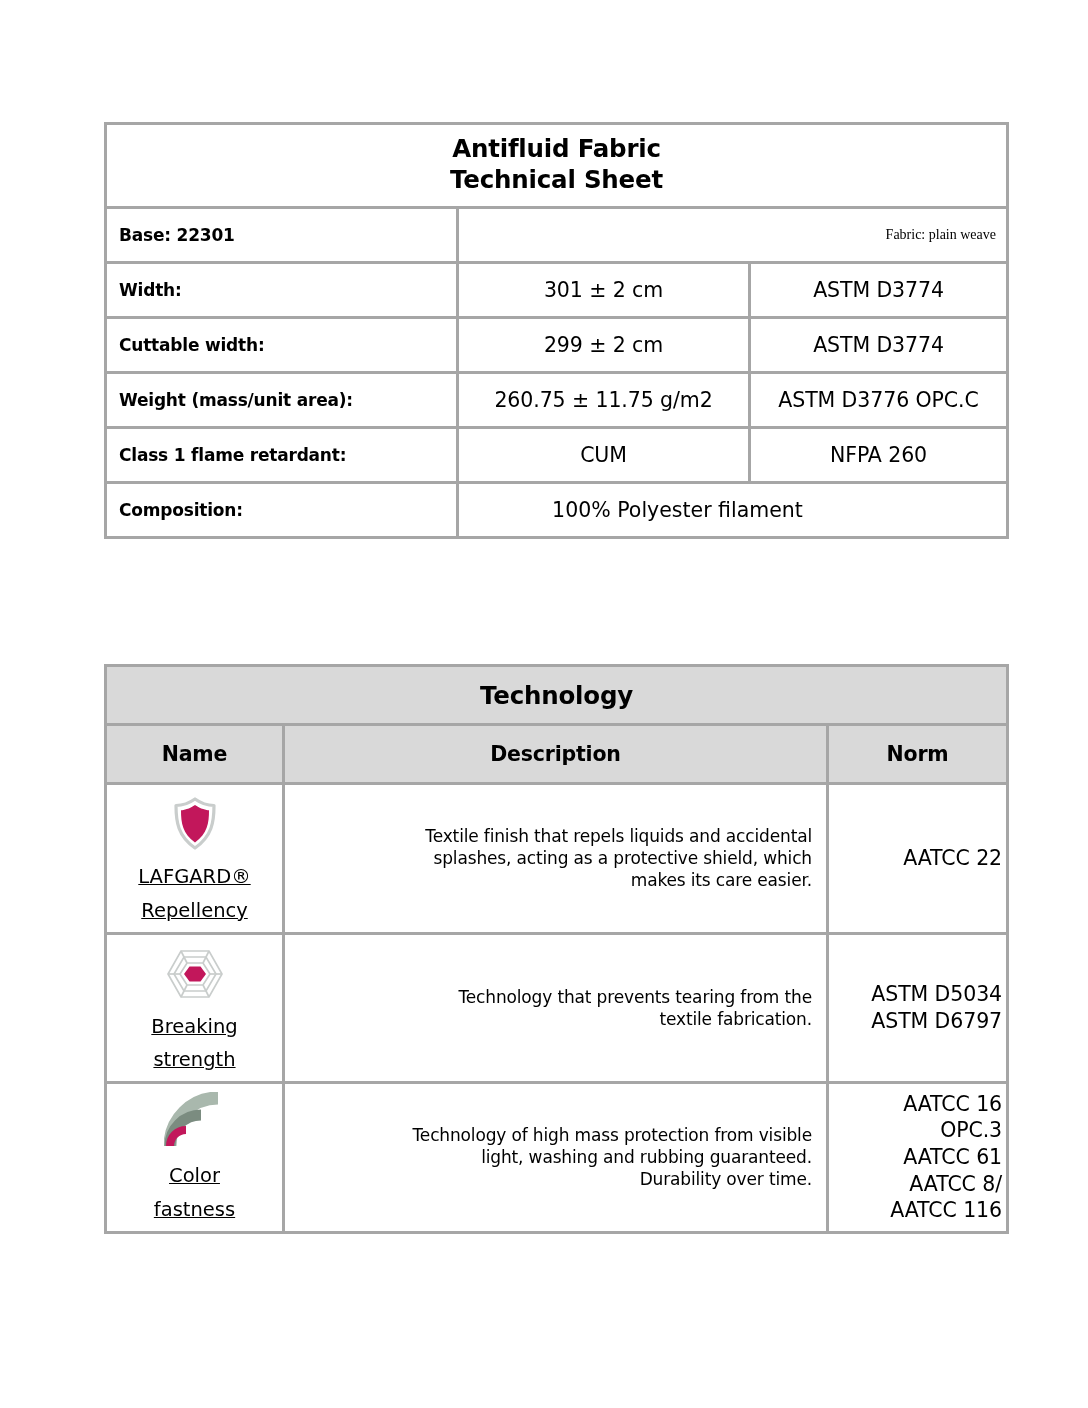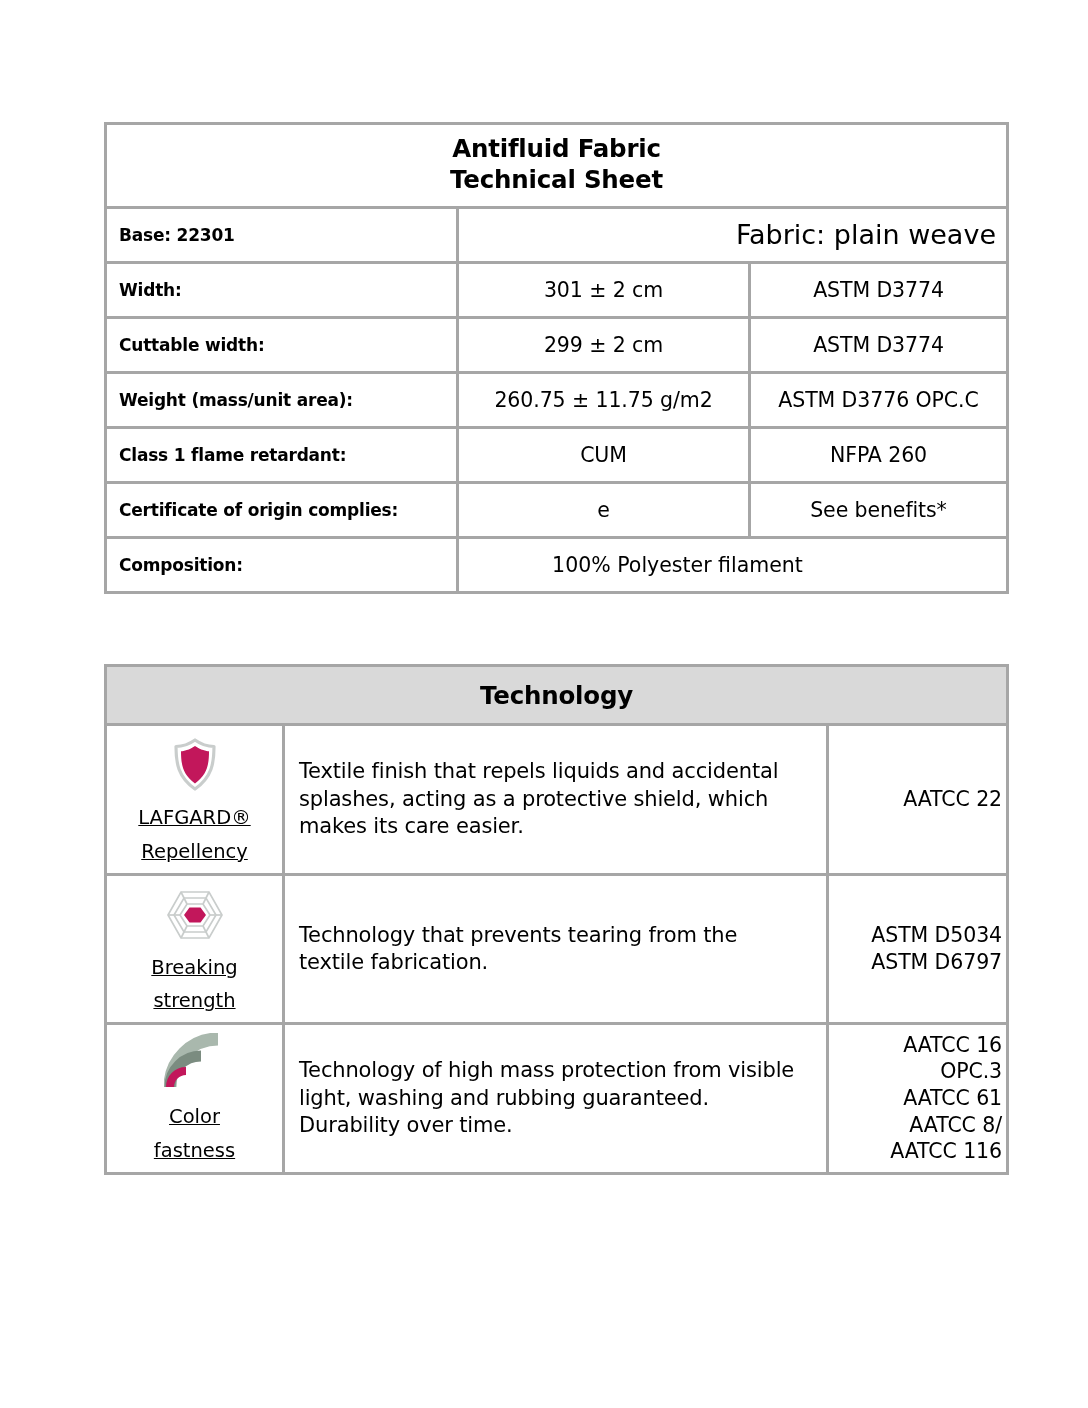--- a/index.html
+++ b/index.html
@@ -72,24 +72,25 @@
     white-space: nowrap;
   }
   .spec-norm {
     font-size: 20.5px;
     text-align: center;
     letter-spacing: -0.1px;
     white-space: nowrap;
     margin-top: 20px;
   }
   .spec-right {
-    font-size: 27px;
+    font-size: 14px;
     text-align: right;
     padding-right: 10px !important;
     white-space: nowrap;
+    font-family: Liberation Serif, serif;
   }
   .spec-wide {
     font-size: 20.5px;
     text-align: center;
     padding-right: 110px !important;
     white-space: nowrap;
   }
 
   
   #tech-table {
@@ -114,22 +115,22 @@
     letter-spacing: -0.2px;
   }
   .tech-name-cell {
     text-align: center;
     font-size: 19.5px;
     line-height: 1.22;
     padding: 8px 2px 9px 2px !important;
   }
   .tech-name-cell .nm-label { display: block; margin-top: 10px; text-decoration: underline; }
   .tech-desc-cell {
-    text-align: left;
-    font-size: 21px;
+    text-align: right;
+    font-size: 17px;
     line-height: 1.30;
     padding: 6px 14px !important;
     letter-spacing: -0.15px;
   }
   .tech-norm-cell {
     text-align: right;
     font-size: 20.5px;
     line-height: 1.30;
     padding: 6px 4px !important;
     letter-spacing: -0.1px;
@@ -186,44 +187,44 @@
         <td class="spec-value">260.75 ± 11.75 g/m2</td>
         <td class="spec-norm">ASTM D3776 OPC.C</td>
       </tr>
 
       <tr>
         <td class="spec-label">Class 1 flame retardant:</td>
         <td class="spec-value">CUM</td>
         <td class="spec-norm">NFPA 260</td>
       </tr>
 
-      <tr>
-        <td class="spec-label">Certificate of origin complies:</td>
-        <td class="spec-value">e</td>
-        <td class="spec-norm">See benefits*</td>
-      </tr>
 
       <tr>
         <td class="spec-label">Composition:</td>
         <td class="spec-wide" colspan="2">100% Polyester filament</td>
       </tr>
     </tbody>
   </table>
 
   <table class="sheet-table" id="tech-table">
     <colgroup>
       <col style="width:178px">
       <col style="width:544px">
       <col style="width:180px">
     </colgroup>
     <tbody>
       <tr>
         <td class="tech-banner" colspan="3">Technology</td>
       </tr>
 
+      <tr>
+        <td class="tech-colhead">Name</td>
+        <td class="tech-colhead">Description</td>
+        <td class="tech-colhead">Norm</td>
+      </tr>
 
       <tr>
         <td class="tech-name-cell">
           <span class="icon-wrap">
             <svg width="62" height="62" viewBox="0 0 62 62" xmlns="http://www.w3.org/2000/svg">
               <path d="M31 6 C24 11, 16 12.5, 12 12.5 C12 29, 14 43, 31 55 C48 43, 50 29, 50 12.5 C46 12.5, 38 11, 31 6 Z" fill="#ffffff" stroke="#c9cdcc" stroke-width="3.2" stroke-linejoin="round"></path>
               <path d="M31 12 C25.5 16, 19.5 17.2, 17 17.2 C17 30, 18.6 40.5, 31 49.5 C43.4 40.5, 45 30, 45 17.2 C42.5 17.2, 36.5 16, 31 12 Z" fill="#c2175b"></path>
             </svg>
           </span>
           <span class="nm-label">LAFGARD®</span>

